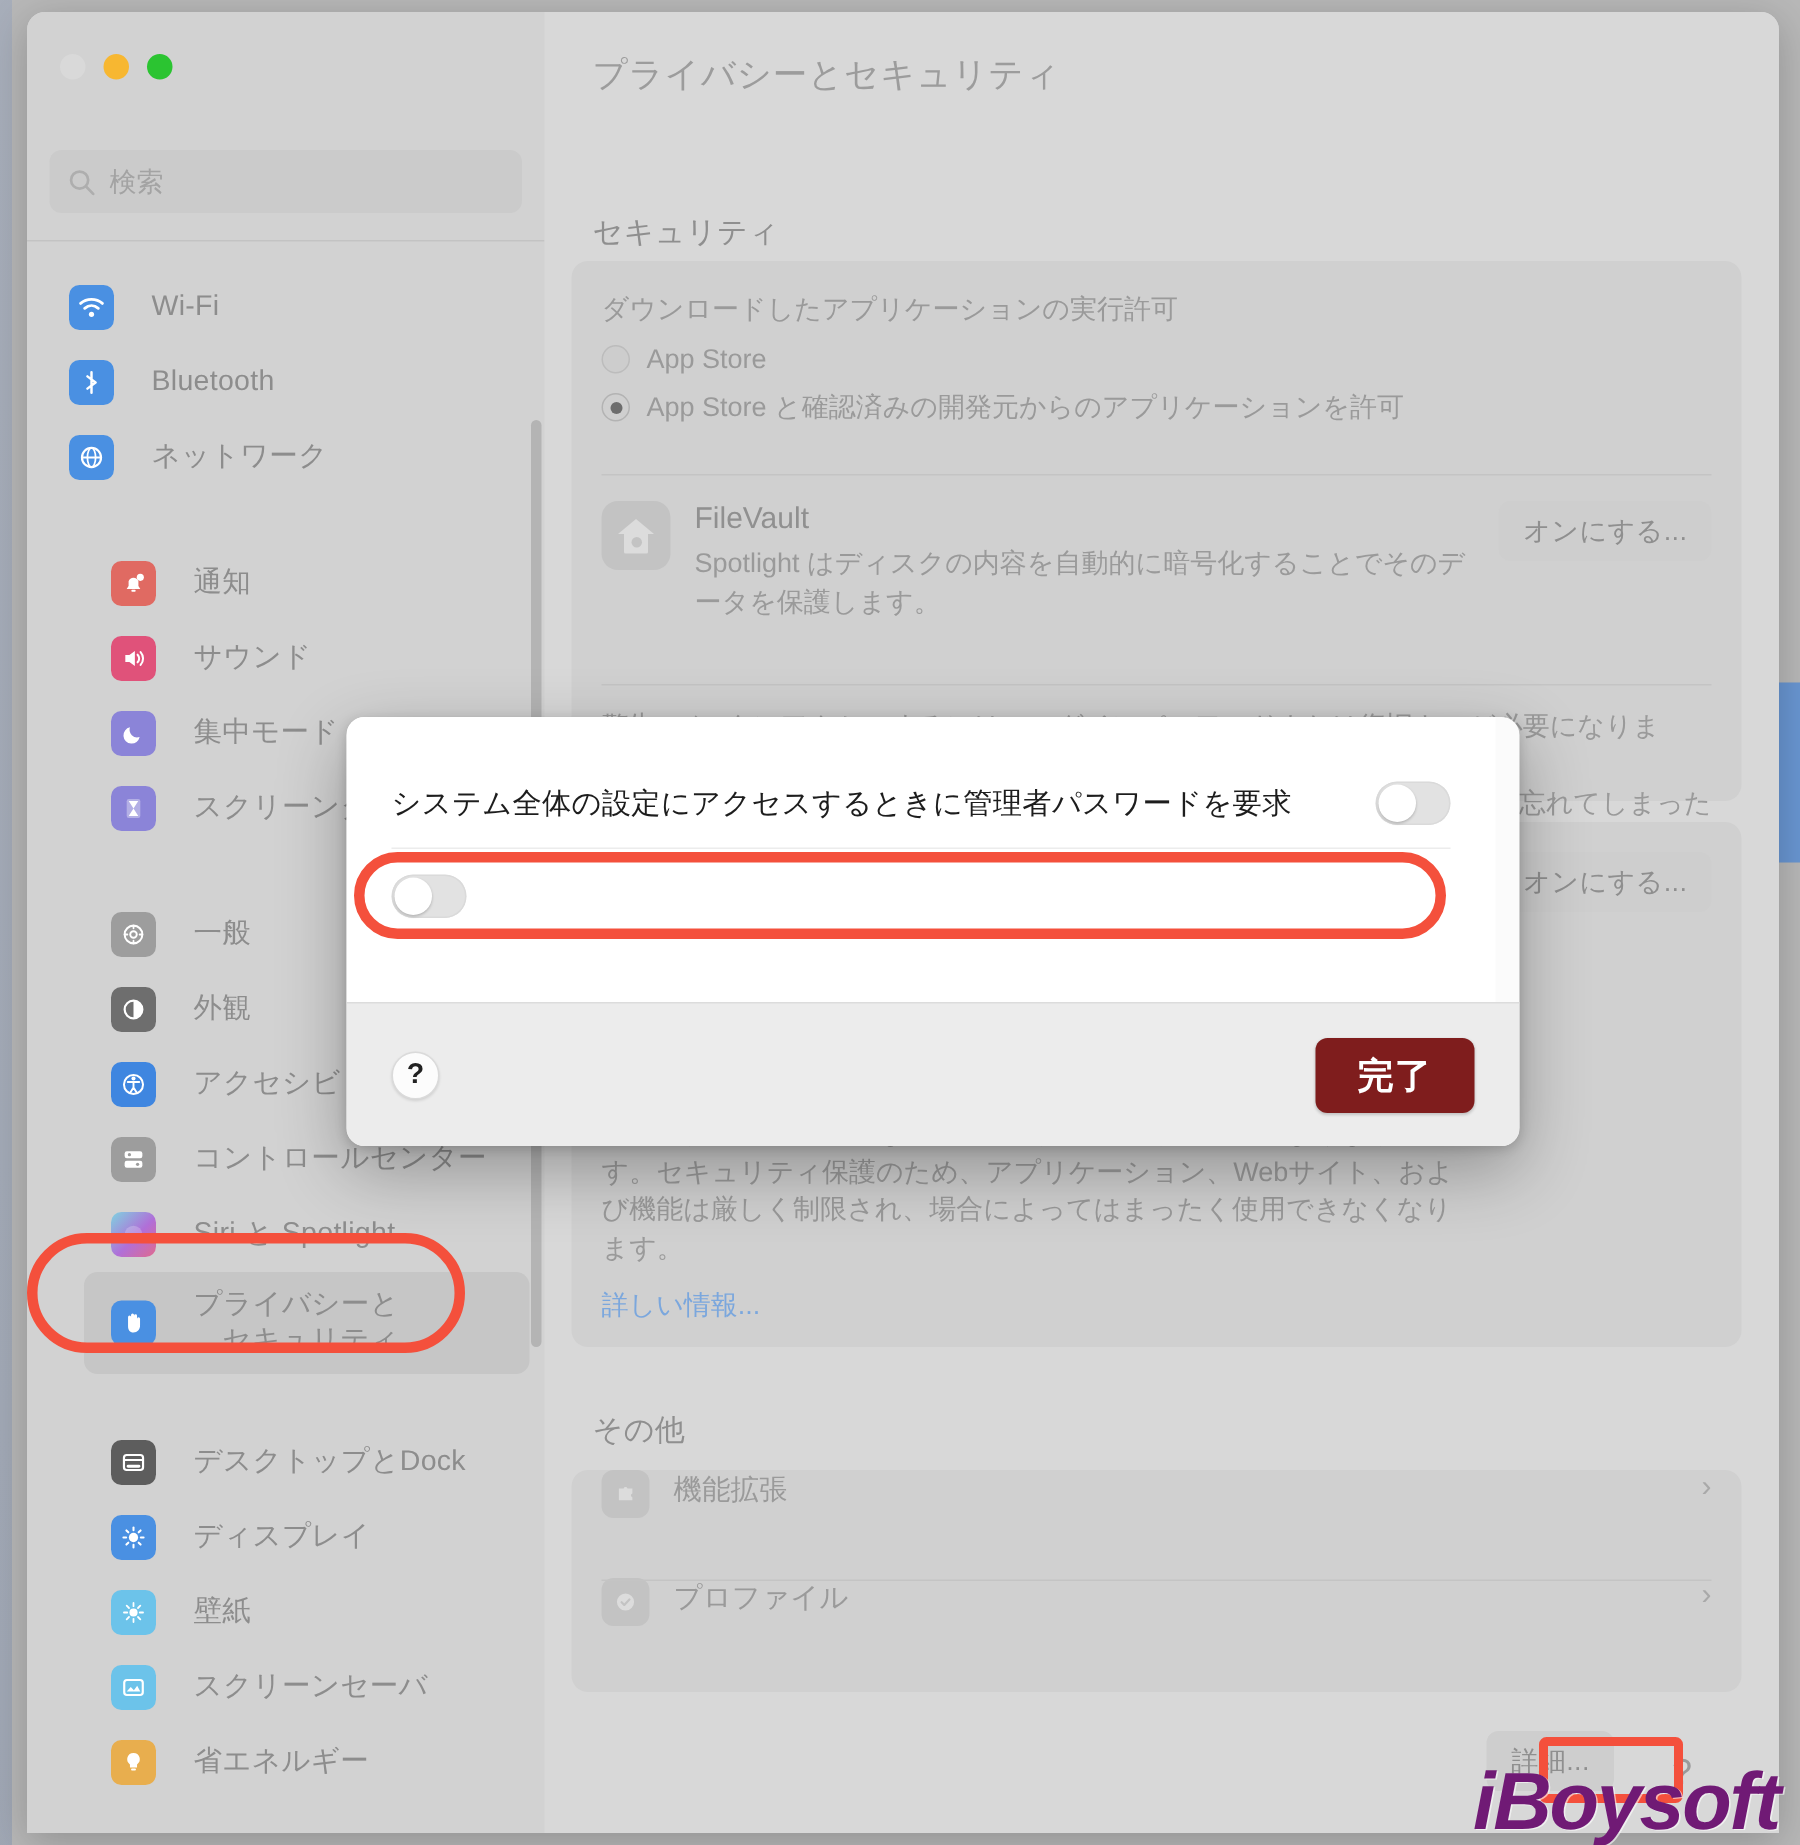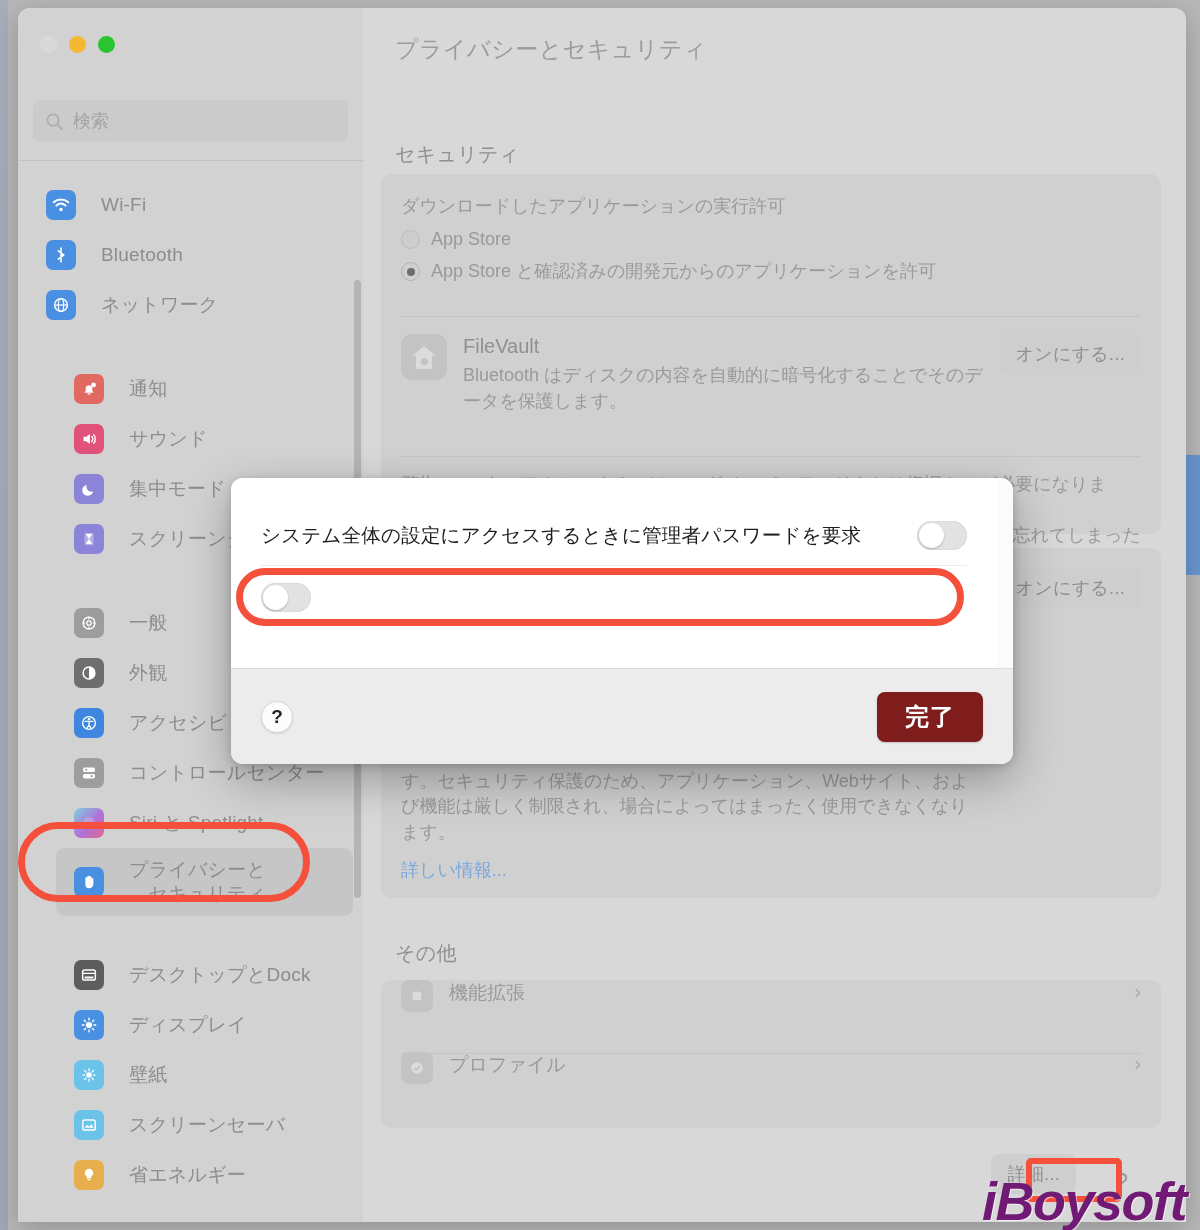--- a/index.html
+++ b/index.html
@@ -647,21 +647,21 @@
       </div>
 
       <div class="row-div" style="top:142px;"></div>
 
       <div style="position:absolute; left:20px; top:160px; right:20px; display:flex; gap:16px;">
         <div class="fv-icon">
             <span class="fv-key"></span>
           </div>
         <div style="flex:1; padding-top:1px;">
           <div style="font-size:20px;color:#909090;">FileVault</div>
-          <div class="body-text" style="margin-top:5px; max-width:520px;">Bluetooth はディスクの内容を自動的に暗号化することでそのデータを保護します。</div>
+          <div class="body-text" style="margin-top:5px; max-width:520px;">Spotlight はディスクの内容を自動的に暗号化することでそのデータを保護します。</div>
         </div>
         <button class="gray-btn" style="align-self:flex-start;">オンにする...</button>
       </div>
 
       <div class="row-div" style="top:282px;"></div>
 
       <div style="position:absolute; left:20px; top:298px; right:20px;">
         <div class="body-text">警告: データにアクセスするには、ログインパスワードまたは復旧キーが必要になります。復旧</div>
         <div class="body-text" style="text-align:right;">とも忘れてしまった</div>
       </div>

